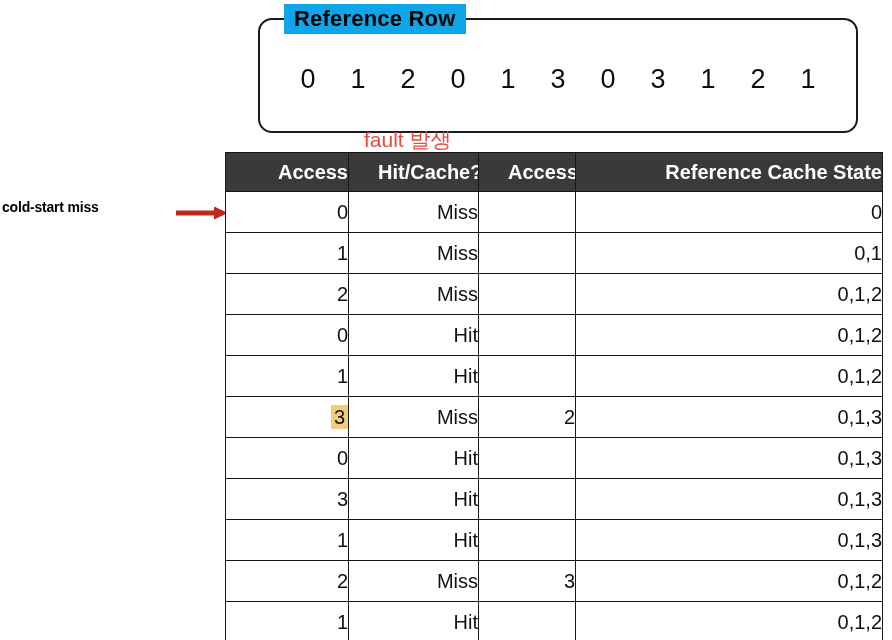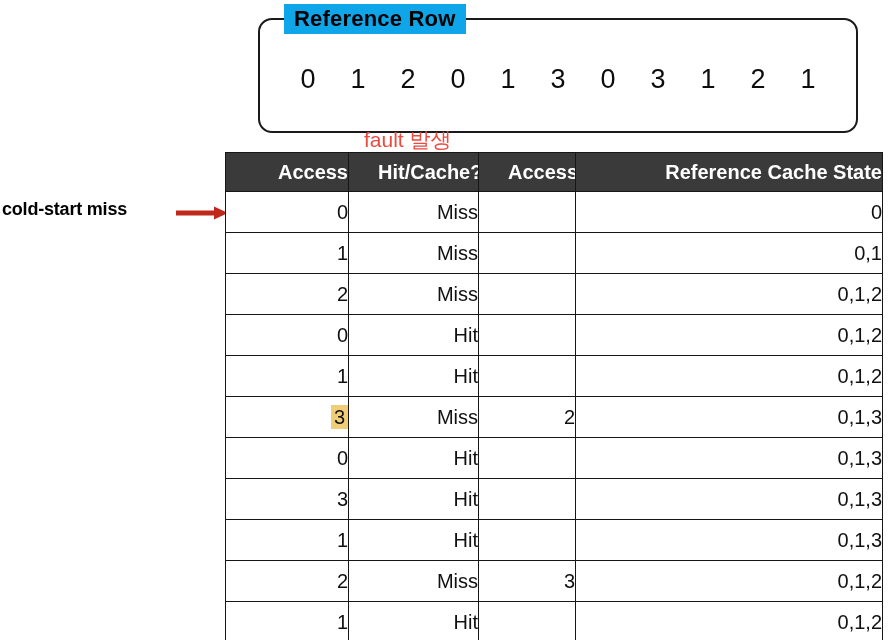--- a/index.html
+++ b/index.html
@@ -70,21 +70,21 @@
     color: #ea4a40;
     white-space: nowrap;
     z-index: 1;
   }
 
   
   #cold-start-label {
     position: absolute;
     left: 2px;
     top: 199px;
-    font-size: 18px;
+    font-size: 14px;
     font-weight: bold;
     letter-spacing: -0.2px;
     white-space: nowrap;
   }
   #cold-start-arrow {
     position: absolute;
     left: 176px;
     top: 205px;
     width: 52px;
     height: 16px;

